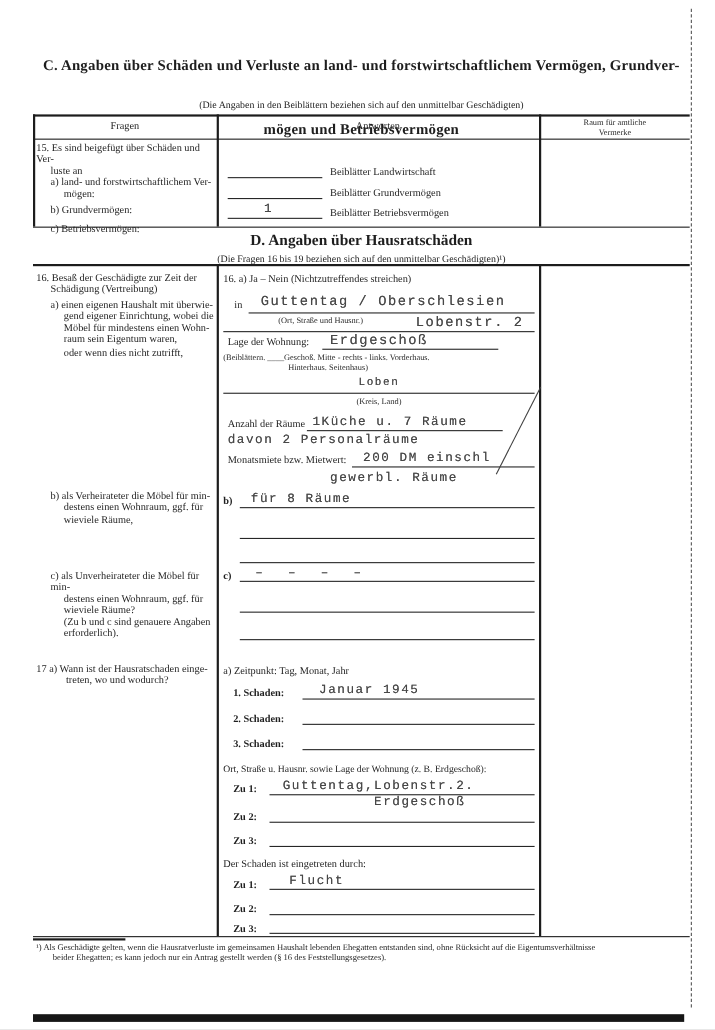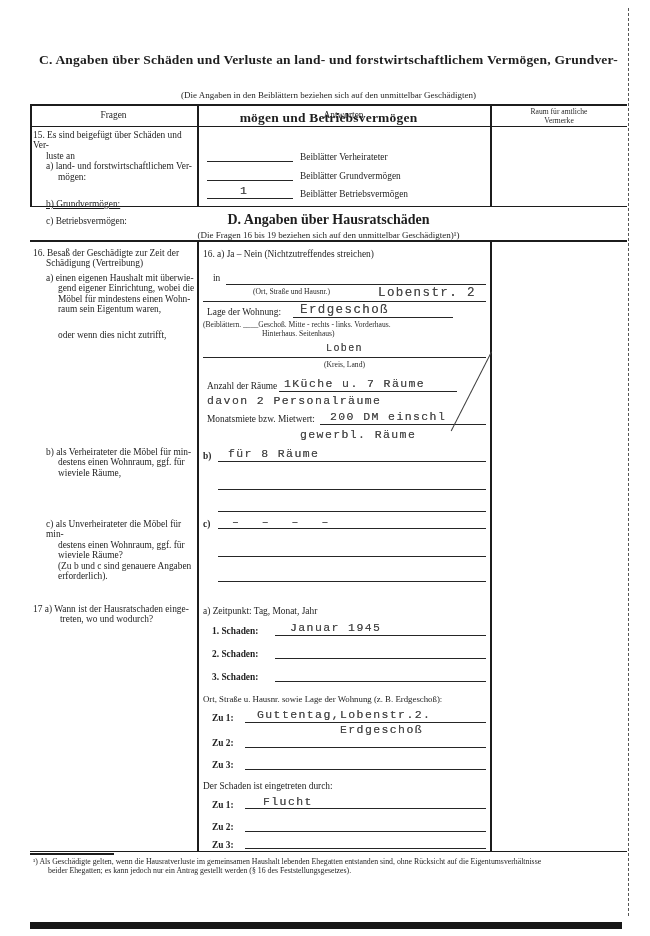--- a/index.html
+++ b/index.html
@@ -48,26 +48,26 @@
   <div class="abs lbl c" style="left:30px;top:110px;width:167px;">Fragen</div>
   <div class="abs lbl c" style="left:197px;top:110px;width:293px;">Antworten</div>
   <div class="abs sm c" style="left:492px;top:107px;width:134px;">Raum für amtliche</div>
   <div class="abs sm c" style="left:492px;top:116px;width:134px;">Vermerke</div>
 
   <div class="blk lbl" style="left:33px;top:130px;width:162px;">
     <div>15. Es sind beigefügt über Schäden und Ver-</div>
     <div class="i1">luste an</div>
     <div class="i1">a) land- und forstwirtschaftlichem Ver-</div>
     <div class="i2">mögen:</div>
-    <div class="i1" style="margin-top:17px;text-decoration:underline;">b) Grundvermögen:</div>
+    <div class="i1" style="margin-top:5px;">b) Grundvermögen:</div>
     <div class="i1" style="margin-top:7px;">c) Betriebsvermögen:</div>
   </div>
 
   <div class="abs ln" style="left:207px;top:161px;width:86px;"></div>
-  <div class="abs lbl" style="left:300px;top:152px;">Beiblätter Verheirateter</div>
+  <div class="abs lbl" style="left:300px;top:152px;">Beiblätter Landwirtschaft</div>
   <div class="abs ln" style="left:207px;top:180px;width:86px;"></div>
   <div class="abs lbl" style="left:300px;top:171px;">Beiblätter Grundvermögen</div>
   <div class="abs ln" style="left:207px;top:198px;width:86px;"></div>
   <div class="abs typ" style="left:240px;top:184px;">1</div>
   <div class="abs lbl" style="left:300px;top:189px;text-align:center;">Beiblätter Betriebsvermögen</div>
 
   <div class="abs h2 c" style="left:30px;top:212px;width:597px;">D. Angaben über Hausratschäden</div>
   <div class="abs sub c" style="left:30px;top:230px;width:597px;">(Die Fragen 16 bis 19 beziehen sich auf den unmittelbar Geschädigten)¹)</div>
 
   <div class="abs hln" style="left:30px;top:240px;width:597px;height:1.5px;"></div>
@@ -75,37 +75,38 @@
   <div class="abs vln" style="left:490px;top:240px;height:611px;"></div>
   <div class="abs hln" style="left:30px;top:851px;width:597px;height:1px;"></div>
 
   <div class="blk lbl" style="left:33px;top:248px;width:162px;">
     <div>16. Besaß der Geschädigte zur Zeit der</div>
     <div class="i1">Schädigung (Vertreibung)</div>
     <div class="i1" style="margin-top:4px;">a) einen eigenen Haushalt mit überwie-</div>
     <div class="i2">gend eigener Einrichtung, wobei die</div>
     <div class="i2">Möbel für mindestens einen Wohn-</div>
     <div class="i2">raum sein Eigentum waren,</div>
-    <div class="i2" style="margin-top:16px;">oder wenn dies nicht zutrifft,</div>
+    <div class="i2" style="margin-top:3px;">oder wenn dies nicht zutrifft,</div>
   </div>
   <div class="blk lbl" style="left:33px;top:447px;width:162px;">
     <div class="i1">b) als Verheirateter die Möbel für min-</div>
     <div class="i2">destens einen Wohnraum, ggf. für</div>
     <div class="i2">wieviele Räume,</div>
   </div>
   <div class="blk lbl" style="left:33px;top:519px;width:162px;">
     <div class="i1">c) als Unverheirateter die Möbel für min-</div>
     <div class="i2">destens einen Wohnraum, ggf. für</div>
     <div class="i2">wieviele Räume?</div>
     <div class="i2">(Zu b und c sind genauere Angaben</div>
     <div class="i2">erforderlich).</div>
   </div>
 
   <div class="abs lbl" style="left:203px;top:249px;">16. a) Ja – Nein (Nichtzutreffendes streichen)</div>
   <div class="abs lbl" style="left:213px;top:273px;">in</div>
+  <div class="abs typ" style="left:237px;top:267px;font-size:12.5px;">Guttentag / Oberschlesien</div>
   <div class="abs ln" style="left:226px;top:284px;width:260px;"></div>
   <div class="abs sm" style="left:253px;top:287px;">(Ort, Straße und Hausnr.)</div>
   <div class="abs typ" style="left:378px;top:286px;font-size:12.5px;">Lobenstr. 2</div>
   <div class="abs ln" style="left:203px;top:301px;width:283px;"></div>
 
   <div class="abs lbl" style="left:207px;top:307px;">Lage der Wohnung:</div>
   <div class="abs typ" style="left:300px;top:303px;font-size:12.5px;">Erdgeschoß</div>
   <div class="abs ln" style="left:293px;top:317px;width:160px;"></div>
   <div class="abs sm" style="left:203px;top:320px;">(Beiblättern. ____Geschoß. Mitte - rechts - links. Vorderhaus.</div>
   <div class="abs sm" style="left:262px;top:329px;">Hinterhaus. Seitenhaus)</div>

